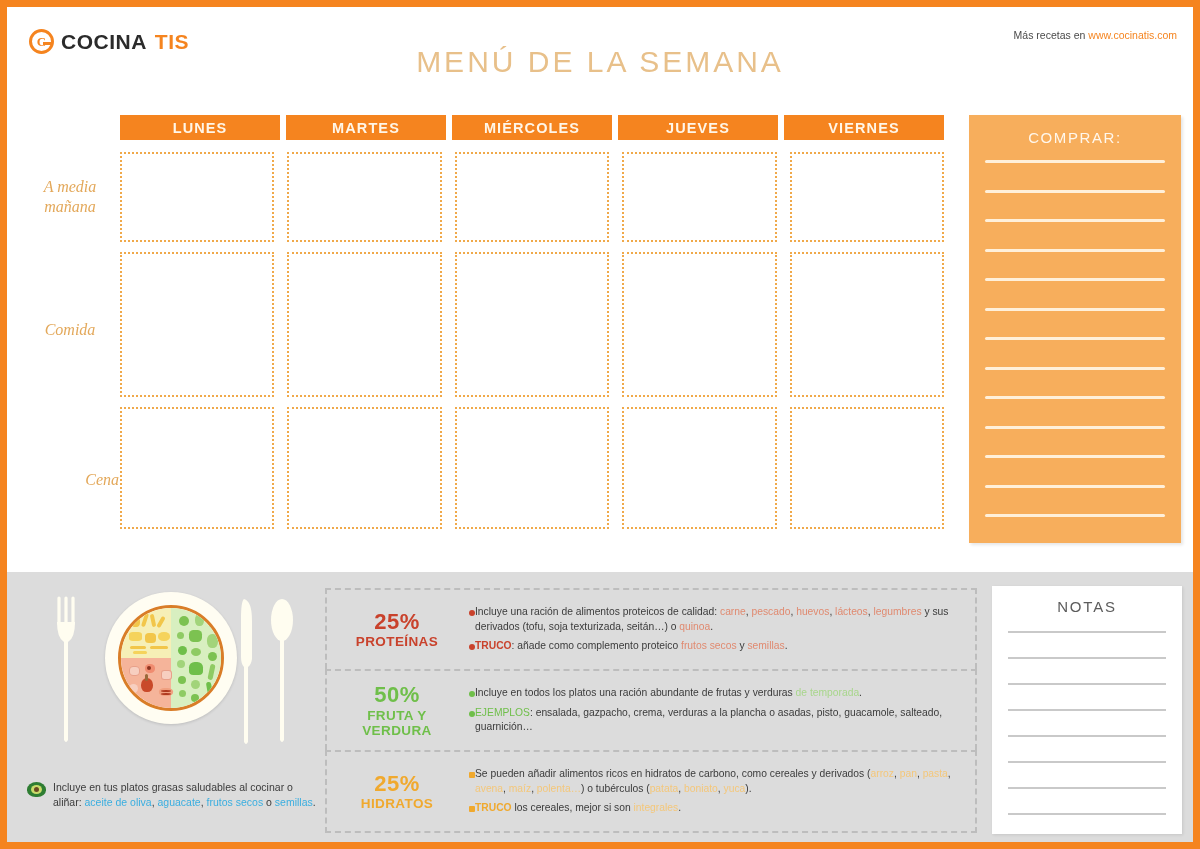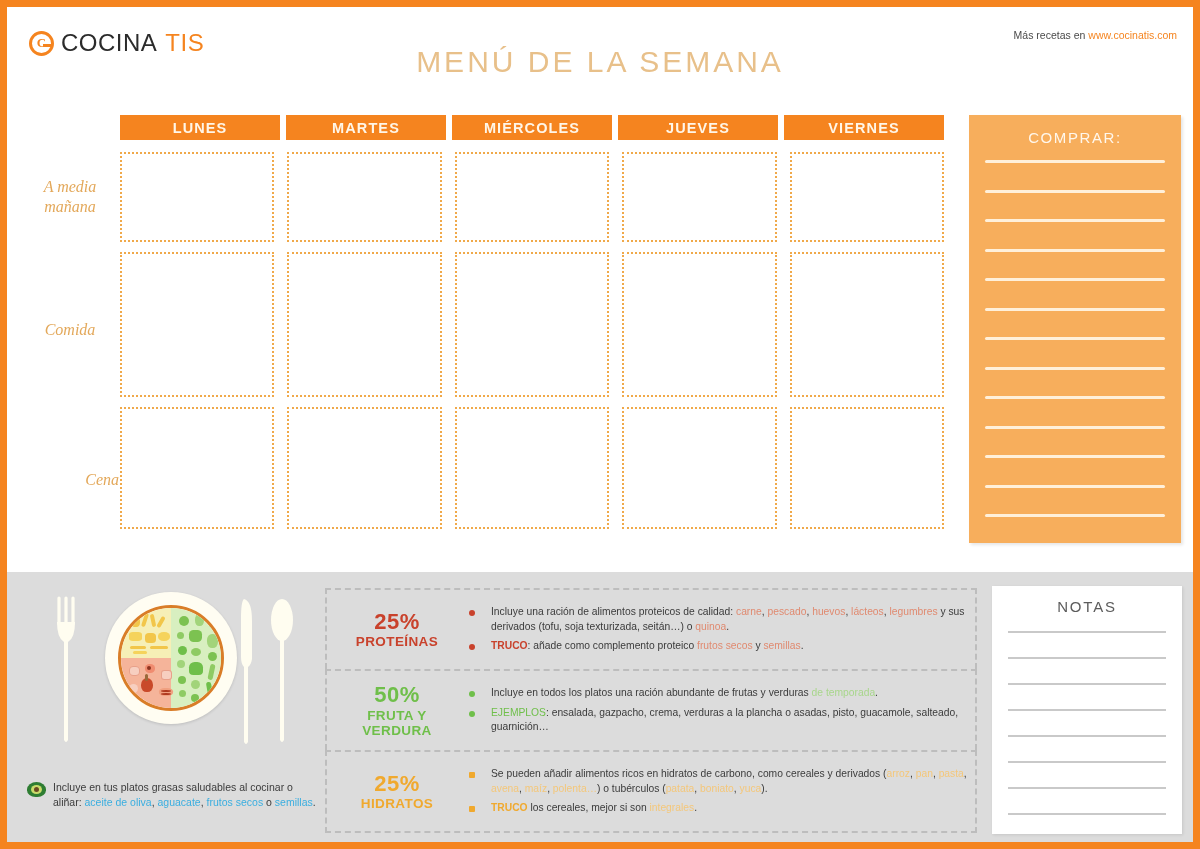--- a/index.html
+++ b/index.html
@@ -35,21 +35,21 @@
     border: 3px solid #F5841F;
     display: flex; align-items: center; justify-content: center;
     font-size: 13px; font-weight: bold; color: #F5841F;
     font-family: "Liberation Serif", serif;
     position: relative;
   }
   #logo-mark::after {
     content: ""; position: absolute;
     right: -1px; top: 10px; width: 9px; height: 3px; background: #F5841F;
   }
-  .logo-text { font-size: 24px; font-weight: normal; letter-spacing: .5px; }
+  .logo-text { font-size: 21px; font-weight: bold; letter-spacing: .5px; }
   .logo-dark { color: #2B2B2B; }
   .logo-orange { color: #F5841F; margin-left: 8px; }
 
   #site-note {
     position: absolute;
     right: 16px; top: 22px;
     font-size: 10.5px; color: #4a4a4a; white-space: nowrap;
   }
   #site-note .url { color: #F5841F; }
 
@@ -239,21 +239,21 @@
   .info-row:last-child { border-bottom: 2px dashed #BDBDBD; }
   .pct-col {
     width: 128px; flex: 0 0 128px;
     text-align: center;
     line-height: 1.15;
   }
   .pct-num { font-size: 22px; font-weight: bold; letter-spacing: .5px; }
   .pct-lbl { font-size: 13.5px; font-weight: bold; letter-spacing: .4px; }
   .bullets { flex: 1; padding-left: 8px; }
   .bullet-item {
-    display: flex; gap: 16px;
+    display: flex; gap: 0;
     font-size: 10.3px;
     color: #3b3b3b;
     line-height: 1.45;
     margin-bottom: 5px;
   }
   .bullet-item:last-child { margin-bottom: 0; }
   .dot {
     flex: 0 0 6px; width: 6px; height: 6px; border-radius: 50%;
     margin-top: 5px;
   }

